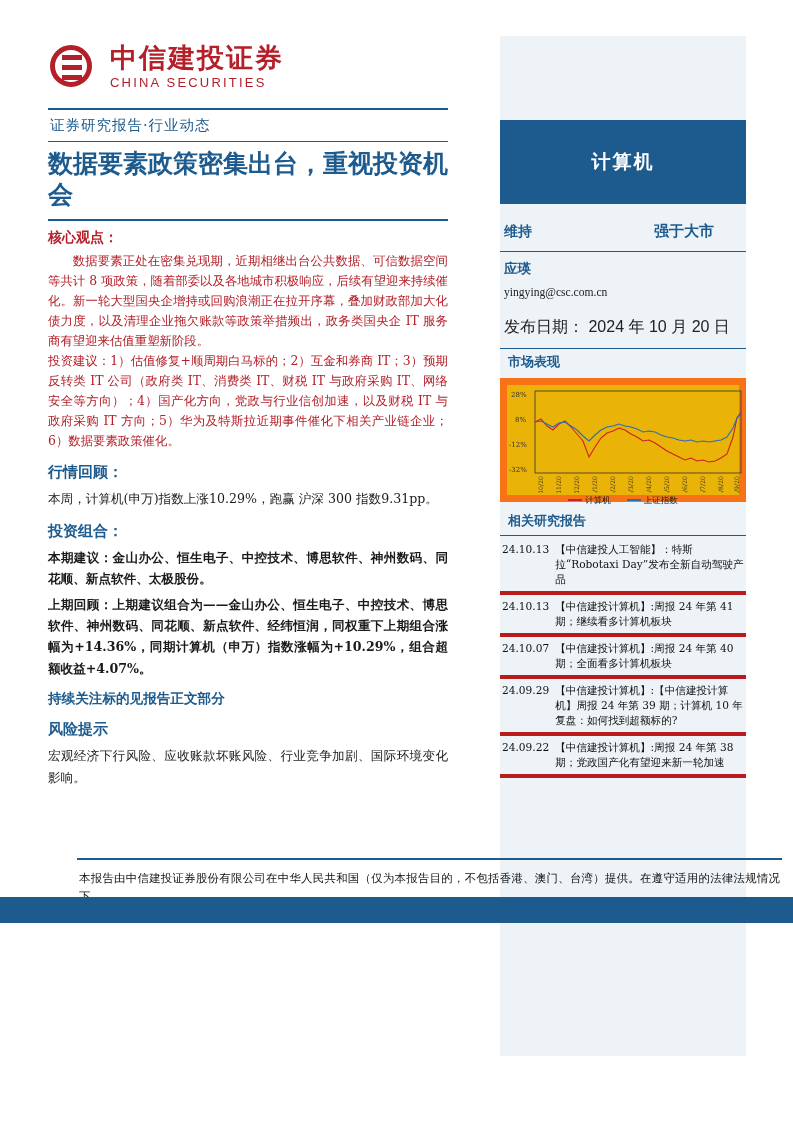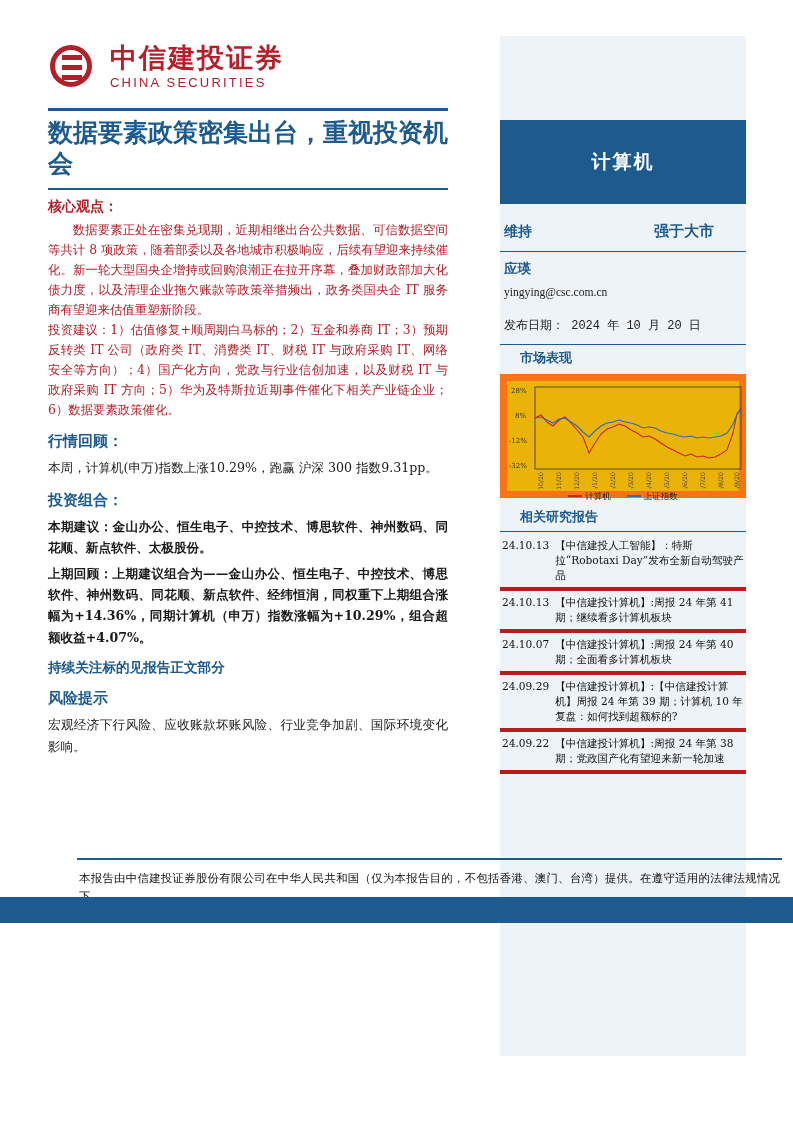--- a/index.html
+++ b/index.html
@@ -91,25 +91,25 @@
     display:flex;justify-content:space-between;align-items:baseline;
     padding:18px 8px 10px 4px;
   }
   .rating-label{color:#1d5b8f;font-size:14px;font-weight:bold;font-family:"DejaVu Serif", serif;}
   .rating-value{color:#1d5b8f;font-size:15px;font-weight:bold;font-family:"DejaVu Serif", serif;margin-right:24px;}
   .hr-blue{border-top:1px solid #1d5b8f;}
 
   .analyst{padding:8px 4px 2px 4px;}
   .analyst-name{color:#1d5b8f;font-size:13.5px;font-weight:bold;font-family:Liberation Mono, monospace;margin-bottom:6px;}
   .analyst-line{font-size:11.6px;color:#222;line-height:1.6;font-family:"Liberation Serif", serif;}
-  .pub-date{font-size:12px;color:#222;padding:12px 4px 10px 4px;font-family:Liberation Mono, monospace;}
+  .pub-date{font-size:16px;color:#222;padding:12px 4px 10px 4px;font-family:Liberation Sans, sans-serif;}
 
   .sec-head{
     color:#1d5b8f;font-size:13px;font-weight:bold;
-    font-family:"DejaVu Serif", serif;padding:4px 4px 5px 20px;
+    font-family:"DejaVu Serif", serif;padding:4px 4px 5px 8px;
   }
   .chart-box{
     border:7px solid #f97316;height:110px;position:relative;background:#eab308;
     margin:2px 0 0 0;
   }
   .chart-svg{display:block;}
   .legend{
     display:flex;justify-content:center;gap:16px;align-items:center;
     font-size:8.5px;padding-top:2px;font-family:"DejaVu Serif", serif;
   }
@@ -157,20 +157,21 @@
         <div class="bar b2"></div>
         <div class="bar b3"></div>
       </div>
       <div class="logo-text">
         <div class="logo-cn">中信建投证券</div>
         <div class="logo-en">CHINA SECURITIES</div>
       </div>
     </div>
 
     <div class="rule-blue"></div>
+    <div class="kicker">证券研究报告·行业动态</div>
     <div class="rule-thin"></div>
 
     <div class="title">数据要素政策密集出台，重视投资机会</div>
     <div class="title-rule"></div>
 
     <div class="h-red">核心观点：</div>
     <div class="body-red">
       <span class="indent">数据要素正处在密集兑现期，近期相继出台公共数据、可信数据空间等共计 8 项政策，随着部委以及各地城市积极响应，后续有望迎来持续催化。新一轮大型国央企增持或回购浪潮正在拉开序幕，叠加财政部加大化债力度，以及清理企业拖欠账款等政策举措频出，政务类国央企 IT 服务商有望迎来估值重塑新阶段。</span>
       <span>投资建议：1）估值修复+顺周期白马标的；2）互金和券商 IT；3）预期反转类 IT 公司（政府类 IT、消费类 IT、财税 IT 与政府采购 IT、网络安全等方向）；4）国产化方向，党政与行业信创加速，以及财税 IT 与政府采购 IT 方向；5）华为及特斯拉近期事件催化下相关产业链企业；6）数据要素政策催化。</span>
     </div>

